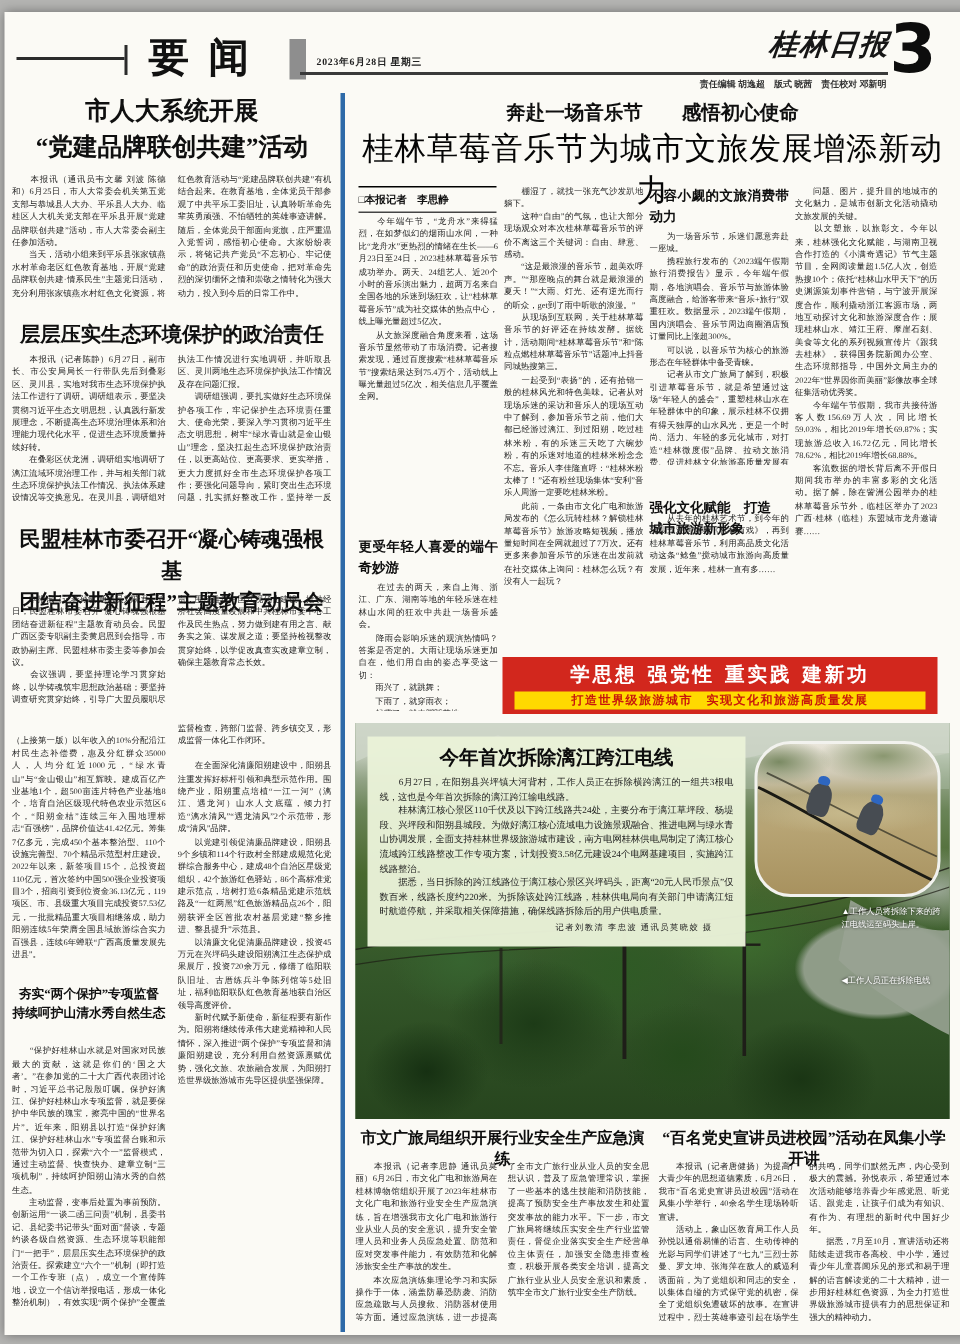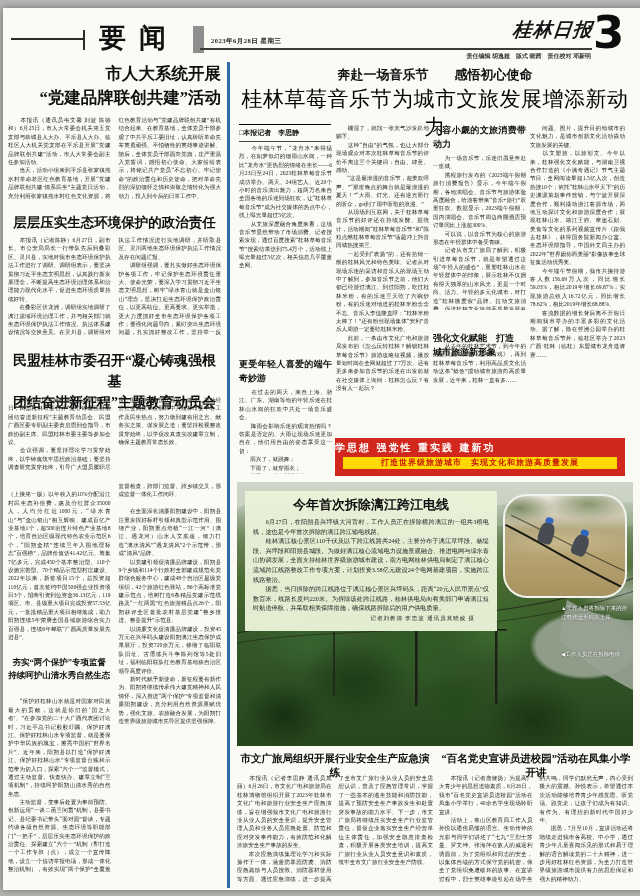--- a/index.html
+++ b/index.html
@@ -20,21 +20,21 @@
             font-style:italic;color:#161616;transform:skewX(-6deg);letter-spacing:1px;}
   .pageno{left:590px;top:2px;font-family:"DejaVu Sans","Liberation Sans",sans-serif;
           font-weight:900;font-size:45px;line-height:1;color:#0d0d0d;}
   .staff{left:370px;top:44px;width:218px;text-align:right;font-size:6px;font-weight:bold;color:#333;}
   
   .txt{font-size:5.6px;line-height:1.5;color:#1d1d1d;text-align:justify;
        white-space:pre-line;overflow:hidden;}
   .cols2{column-count:2;column-gap:8px;column-fill:auto;}
   .st{white-space:pre-line;color:#101010;}
   
-  .a1-title{left:5px;top:54px;width:213px;text-align:right;font-size:16.5px;line-height:1.45;
+  .a1-title{left:5px;top:54px;width:213px;text-align:center;font-size:16.5px;line-height:1.45;
             font-weight:800;white-space:pre-line;color:#0f0f0f;}
   .a1-body{left:5px;top:108px;width:213px;height:86px;}
   .a2-title{left:5px;top:206px;width:213px;text-align:center;font-size:13.5px;font-weight:800;color:#0f0f0f;}
   .a2-body{left:5px;top:228px;width:213px;height:102px;}
   .a3-title{left:5px;top:342px;width:213px;text-align:center;font-size:14px;line-height:1.5;
             font-weight:800;white-space:pre-line;color:#0f0f0f;}
   .a3-body{left:5px;top:388px;width:213px;height:82px;}
   .cont{left:5px;top:474px;width:213px;height:406px;}
   .cont h4{font-size:8.5px;font-weight:800;text-align:center;margin:6px 0;line-height:1.6;
            white-space:pre-line;color:#0f0f0f;}
@@ -51,21 +51,21 @@
   .m-col1sub{left:236px;top:350px;width:93px;}
   .m-col1b{left:236px;top:380px;width:93px;height:86px;}
   .m-col2{left:333px;top:116px;width:93px;height:350px;}
   .m-col3sub1{left:430px;top:116px;width:93px;}
   .m-col3a{left:430px;top:146px;width:93px;height:156px;}
   .m-col3sub2{left:430px;top:304px;width:93px;margin-top:20px;}
   .m-col3b{left:430px;top:334px;width:93px;height:92px;}
   .m-col4{left:527px;top:116px;width:95px;height:310px;}
   .banner{left:332px;top:430px;width:290px;height:38px;background:#d2271d;overflow:hidden;}
   .banner-l1{color:#fff;font-family:"DejaVu Sans","Liberation Sans",sans-serif;font-weight:900;
-             font-size:10px;letter-spacing:2px;margin-top:3px;}
+             font-size:13px;text-align:center;letter-spacing:2px;margin-top:3px;}
   .banner-l2{margin:2px 8px 0;background:#ffd900;color:#c8170c;font-weight:800;font-size:8px;
              text-align:center;height:12px;line-height:12px;letter-spacing:1px;
              font-family:"DejaVu Sans","Liberation Sans",sans-serif;}
   
   .photo{left:234px;top:474px;width:396px;height:264px;overflow:hidden;background-color:#35582a;
     background-image:
       radial-gradient(90px 55px at 88% 62%, #8f9c88 0%, #8f9c88 55%, transparent 62%),
       radial-gradient(70px 40px at 98% 42%, #9aa795 0%, transparent 70%),
       radial-gradient(55px 45px at 12% 88%, #163012 0%, transparent 75%),
       radial-gradient(80px 60px at 30% 76%, #1d3b17 0%, transparent 72%),

